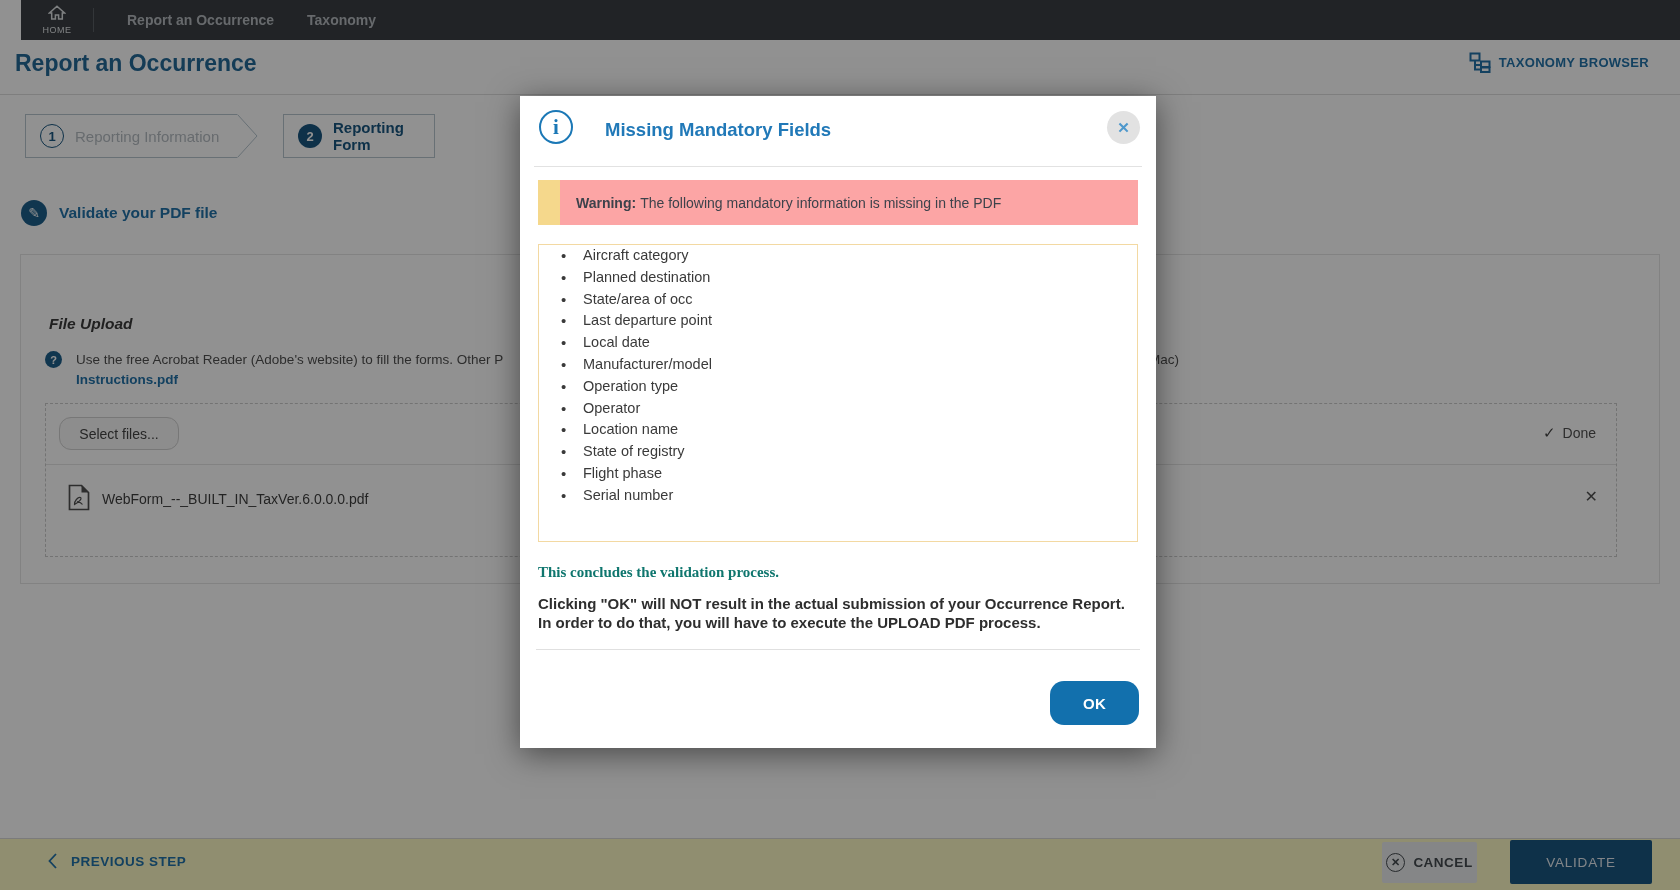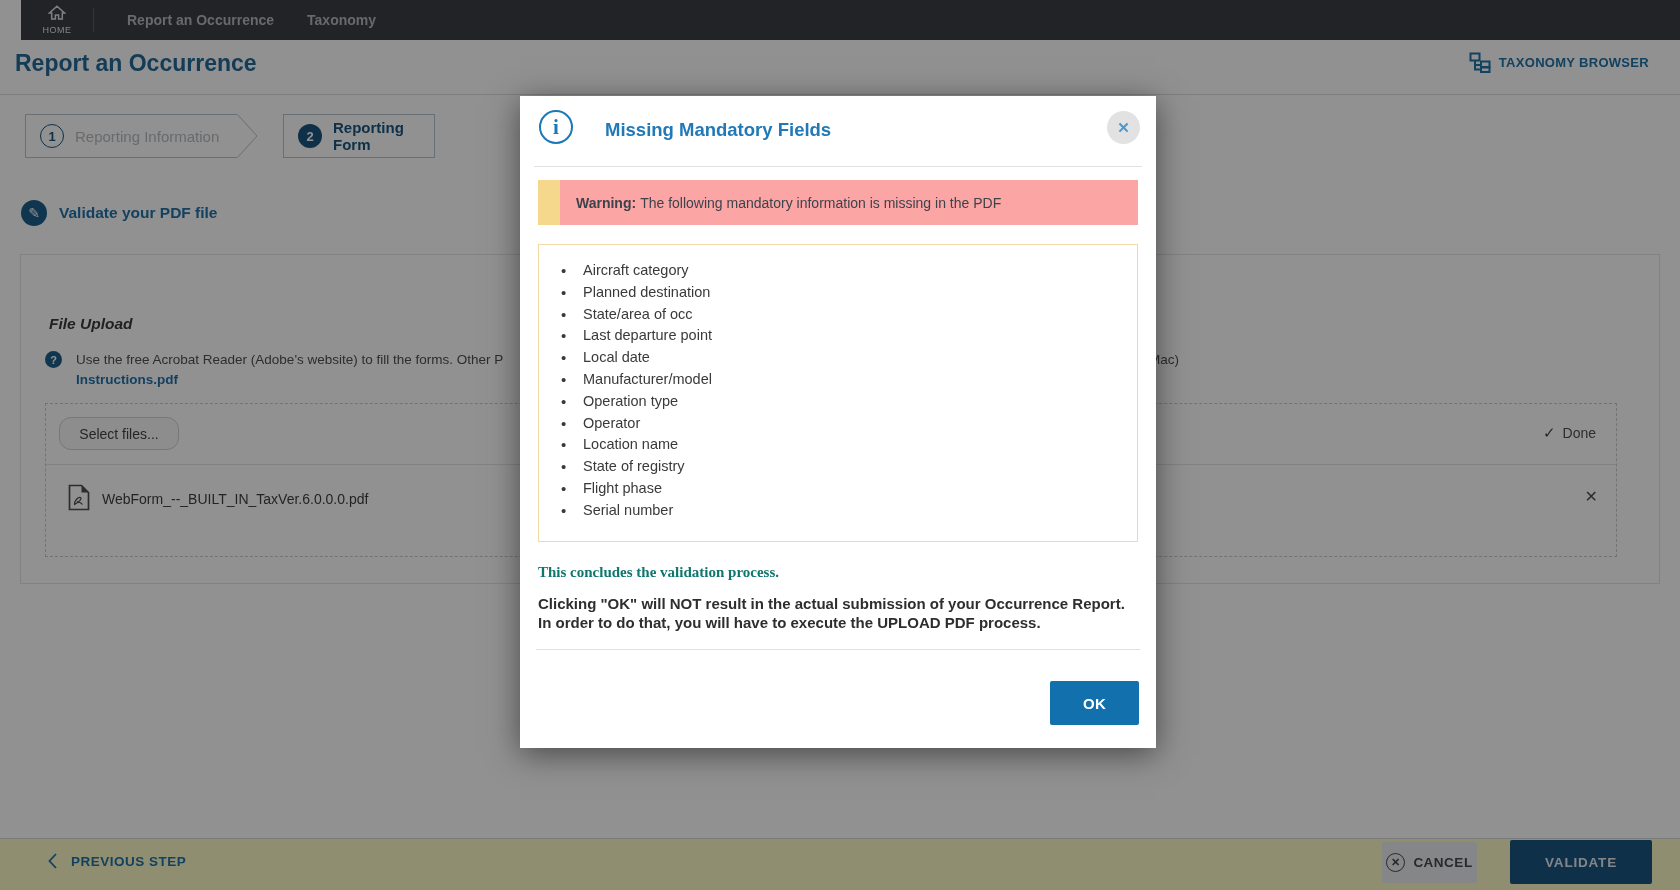--- a/index.html
+++ b/index.html
@@ -62,49 +62,49 @@
   
   .footer { position:absolute; left:0; top:838px; width:1680px; height:52px; background:#fef9c3; border-top:1px solid #d8d8d8; }
   .prev-step { position:absolute; left:48px; top:14px; display:flex; align-items:center; gap:14px; cursor:pointer; }
   .prev-step span { color:#1a6da6; font-size:13.5px; font-weight:bold; letter-spacing:0.5px; }
   .btn-cancel { position:absolute; left:1382px; top:3px; width:95px; height:41px; background:#e9ebed;
     border:none; border-radius:2px; display:flex; align-items:center; justify-content:center; gap:8px;
     font-family:inherit; font-size:13.5px; font-weight:bold; letter-spacing:0.5px; color:#3e4449; cursor:pointer; }
   .cancel-x { width:19px; height:19px; border:1.5px solid #3e4449; border-radius:50%;
     display:flex; align-items:center; justify-content:center; font-size:11px; font-weight:bold; }
   .btn-validate { position:absolute; left:1510px; top:1px; width:142px; height:44px; background:#11507c;
-    border:none; border-radius:2px; font-family:inherit; font-size:13.5px; font-weight:bold;
+    border:none; border-radius:2px; font-family:inherit; font-size:13.5px; font-weight:normal;
     letter-spacing:0.8px; color:#e3eaf0; cursor:pointer; }
   
   .overlay { position:absolute; inset:0; background:rgba(10,10,10,0.45); z-index:10; }
   .modal { position:absolute; left:520px; top:96px; width:636px; height:652px; background:#fff;
     box-shadow:0 6px 30px rgba(0,0,0,0.5); z-index:20; }
   .modal-header { position:relative; height:70px; }
   .info-ico { position:absolute; left:19px; top:14px; width:34px; height:34px; border-radius:50%;
     border:2.5px solid #1b78b6; color:#1b78b6; display:flex; align-items:center; justify-content:center;
     font-family:"Liberation Serif", serif; font-weight:bold; font-size:21px; }
   .modal-title { position:absolute; left:85px; top:23px; font-size:18.5px; font-weight:bold; color:#2179b8; }
   .modal-close { position:absolute; right:16px; top:15px; width:33px; height:33px; border-radius:50%;
     background:#e2e2e2; border:none; color:#4e98cc; font-size:15px; font-weight:bold; cursor:pointer;
     display:flex; align-items:center; justify-content:center; font-family:inherit; }
   .modal-hr { height:1px; background:#e2e2e2; margin:0 14px; }
   .warn-banner { display:flex; margin:13px 18px 0 18px; height:45px; }
   .warn-strip { width:22px; background:#f5d88c; }
   .warn-body { flex:1; background:#fca5a5; display:flex; align-items:center; padding-left:16px;
     font-size:14px; color:#3d424b; }
   .warn-body b { margin-right:4px; }
-  .missing-box { margin:19px 18px 0 18px; height:298px; border:1px solid #f3d9a2; padding-top:15px; overflow:hidden; }
+  .missing-box { margin:19px 18px 0 18px; height:298px; border:1px solid #f3d9a2; overflow:hidden; }
   .missing-box ul { list-style:none; }
   .missing-box li { position:relative; padding-left:44px; font-size:14.5px; line-height:21.8px; color:#3a3a3a; }
   .missing-box li::before { content:"\2022"; position:absolute; left:22px; font-size:15px; }
   .concl { margin:22px 18px 0 18px; font-size:15px; font-weight:bold; color:#0f766e;font-family:Liberation Serif, serif; }
   .note { margin:13px 18px 0 18px; font-size:15px; font-weight:bold; color:#2e2e2e; line-height:1.27; }
   .modal-hr2 { height:1px; background:#e0e0e0; margin:17px 16px 0 16px; }
   .ok-row { display:flex; justify-content:flex-end; margin:31px 17px 0 0; }
-  .btn-ok { width:89px; height:44px; background:#1270ad; border:none; border-radius:2px;
+  .btn-ok { width:89px; height:44px; background:#1270ad; border:none; border-radius:14px;
     color:#fff; font-family:inherit; font-size:15px; font-weight:bold; letter-spacing:0.3px; cursor:pointer; }
 </style>
 </head>
 <body>
 
 <div class="screen">
 
   <div class="topnav">
     <div class="home-block">
       <span>

